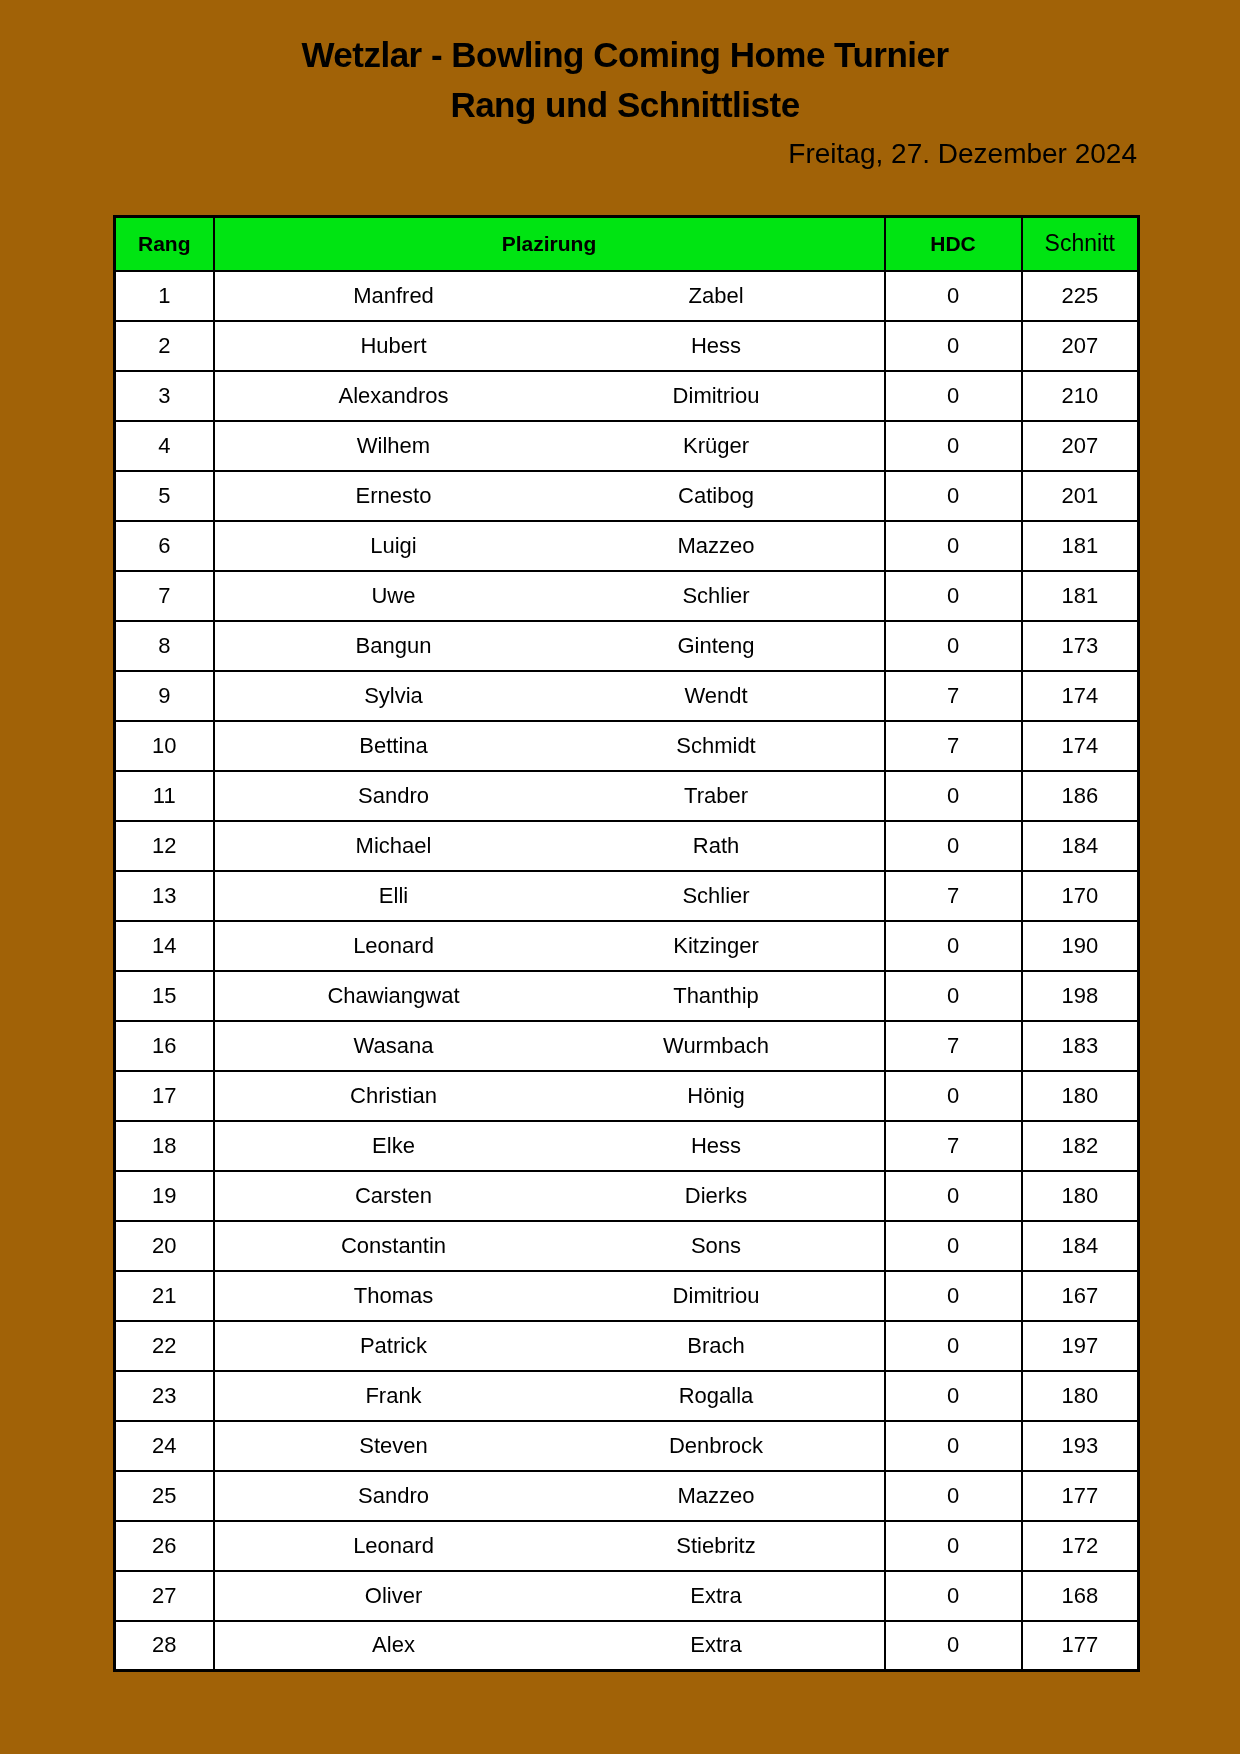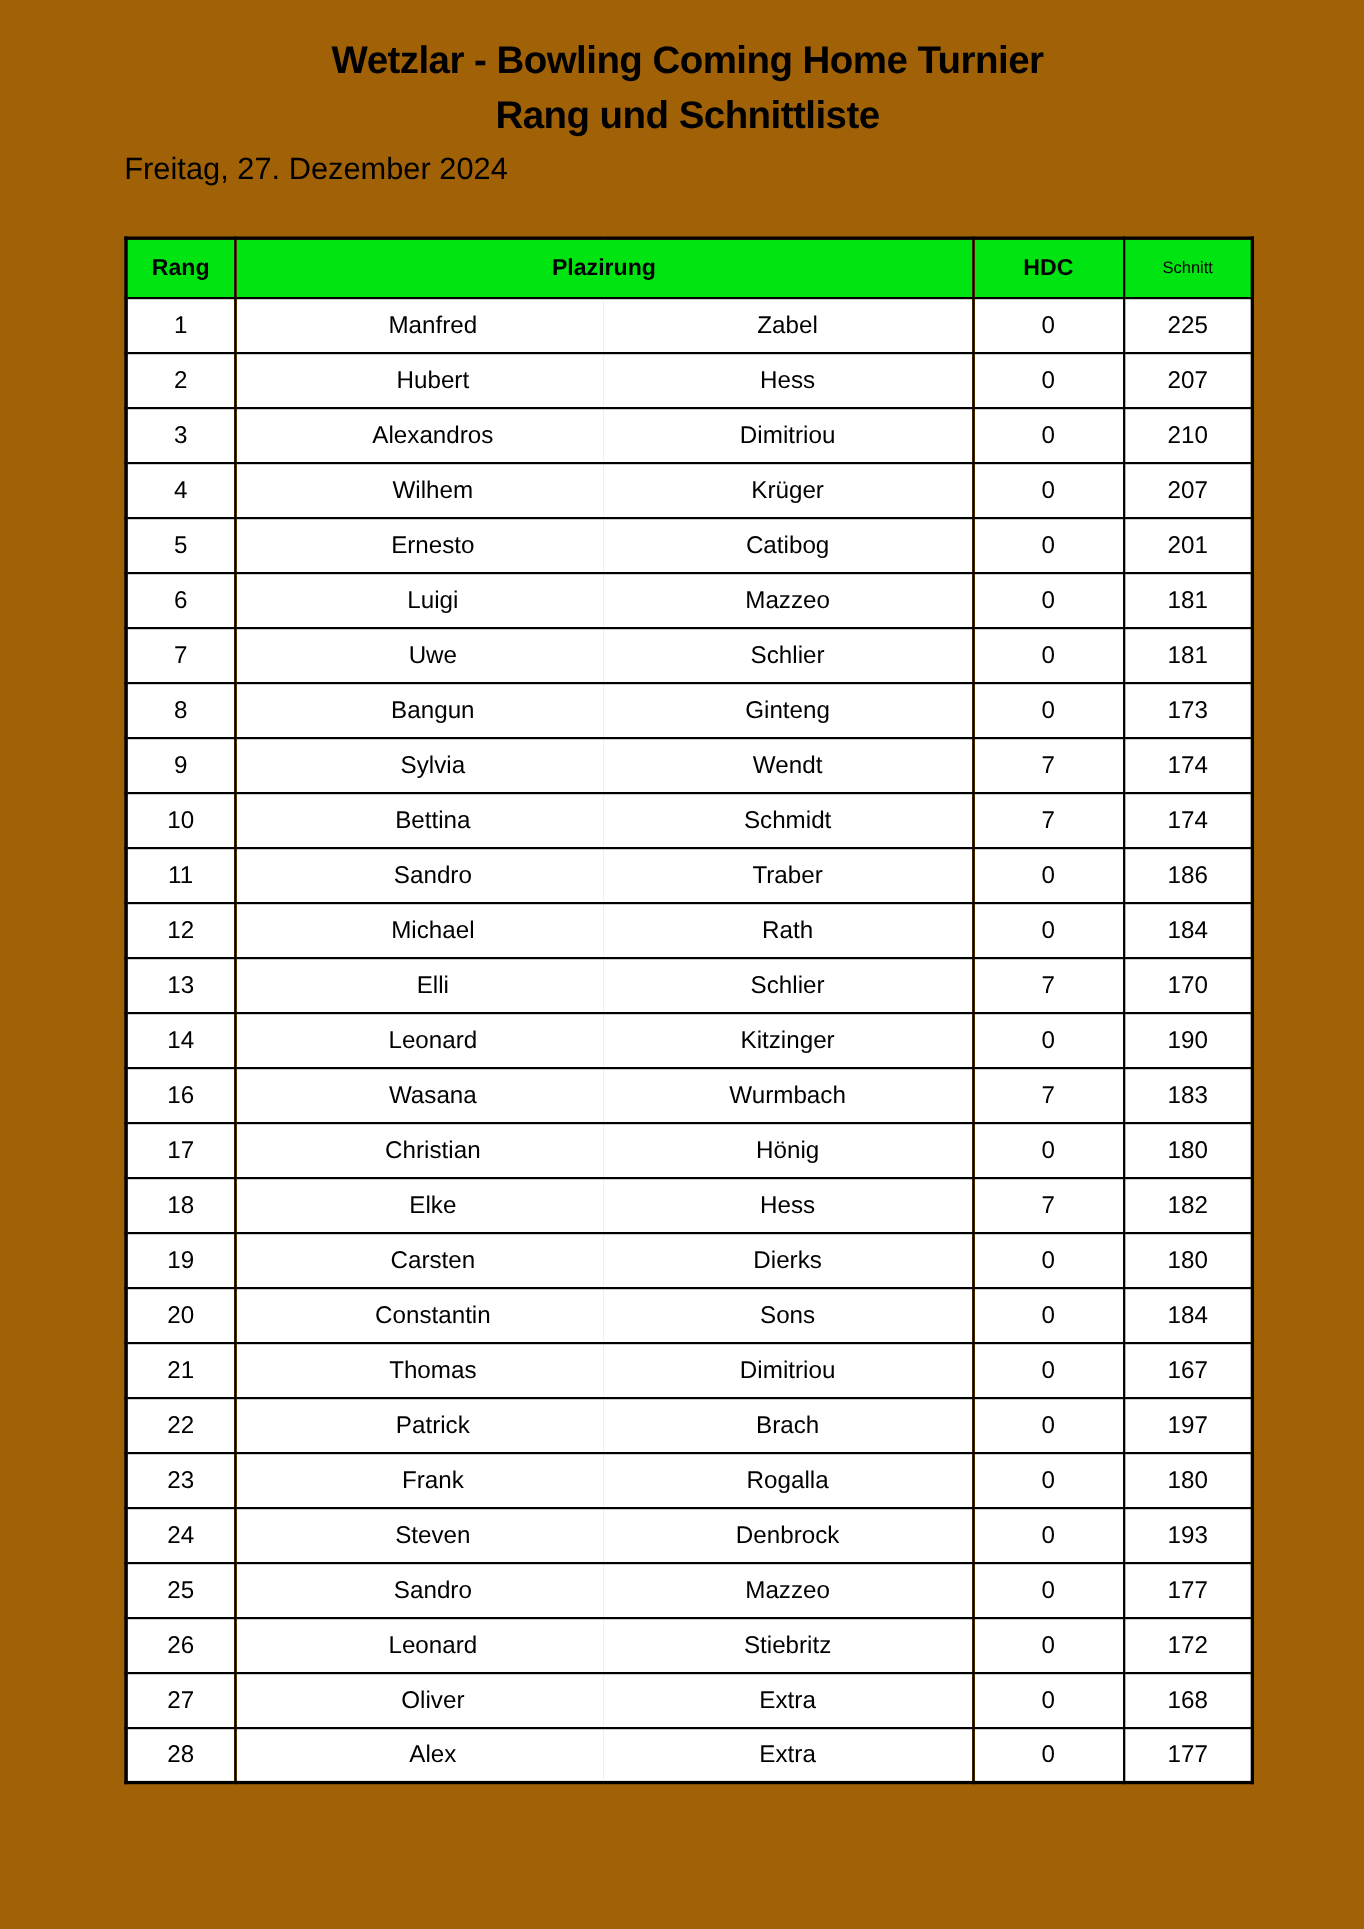--- a/index.html
+++ b/index.html
@@ -29,21 +29,21 @@
     font-size: 35px;
     line-height: 50px;
     font-weight: 700;
     letter-spacing: -0.5px;
   }
   .report-date {
     position: absolute;
     left: 113px;
     top: 138px;
     width: 1024px;
-    text-align: left;
+    text-align: right;
     font-size: 28px;
     font-weight: 400;
   }
   table.ranking {
     position: absolute;
     left: 113px;
     top: 215px;
     width: 1024px;
     border-collapse: collapse;
     table-layout: fixed;
@@ -61,21 +61,21 @@
     overflow: hidden;
     white-space: nowrap;
   }
   thead tr { height: 54px; }
   tbody tr { height: 50px; }
   th {
     background: #00e412;
     font-size: 21px;
     font-weight: 700;
   }
-  th.col-avg { font-weight: 400; font-size: 15px; }
+  th.col-avg { font-weight: 400; font-size: 23px; }
   td { font-size: 22px; font-weight: 400; background: #ffffff; }
   td.c-first { border-right: none; padding-left: 24px; }
   td.c-last  { border-left: none; }
 </style>
 </head>
 <body>
 
 <div class="page">
 
   <div class="titles">
@@ -194,20 +194,27 @@
           <td class="c-avg">170</td>
         </tr>
         <tr>
           <td class="c-rank">14</td>
           <td class="c-first">Leonard</td>
           <td class="c-last">Kitzinger</td>
           <td class="c-hdc">0</td>
           <td class="c-avg">190</td>
         </tr>
         <tr>
+          <td class="c-rank">15</td>
+          <td class="c-first">Chawiangwat</td>
+          <td class="c-last">Thanthip</td>
+          <td class="c-hdc">0</td>
+          <td class="c-avg">198</td>
+        </tr>
+        <tr>
           <td class="c-rank">16</td>
           <td class="c-first">Wasana</td>
           <td class="c-last">Wurmbach</td>
           <td class="c-hdc">7</td>
           <td class="c-avg">183</td>
         </tr>
         <tr>
           <td class="c-rank">17</td>
           <td class="c-first">Christian</td>
           <td class="c-last">Hönig</td>

